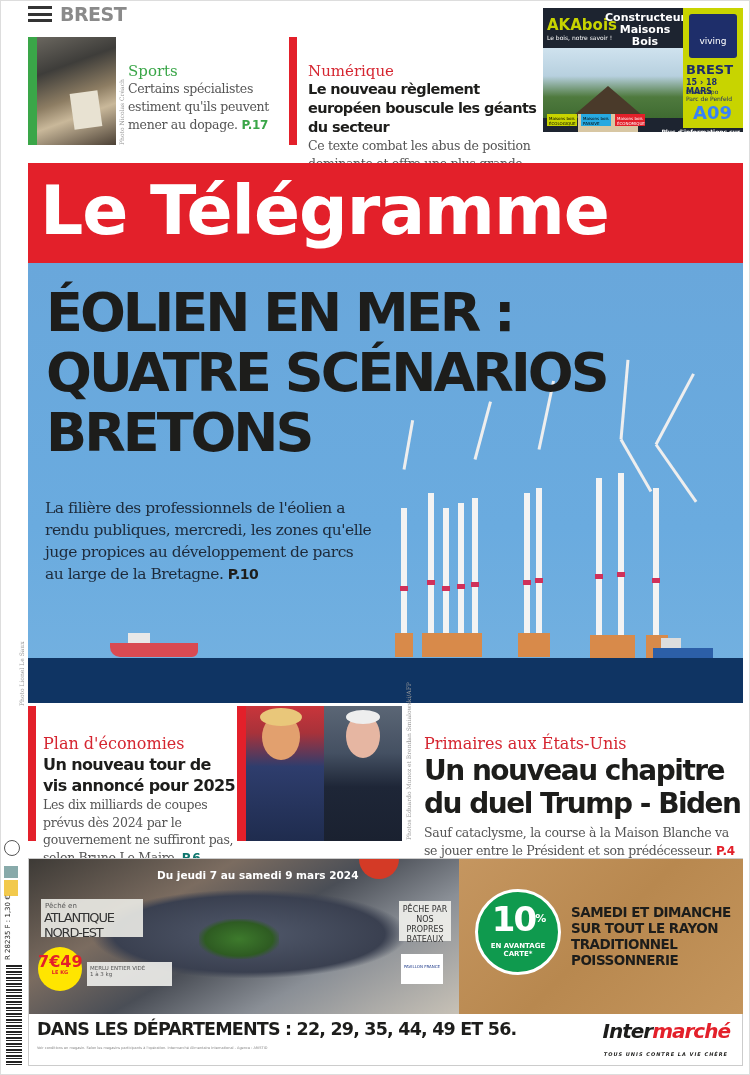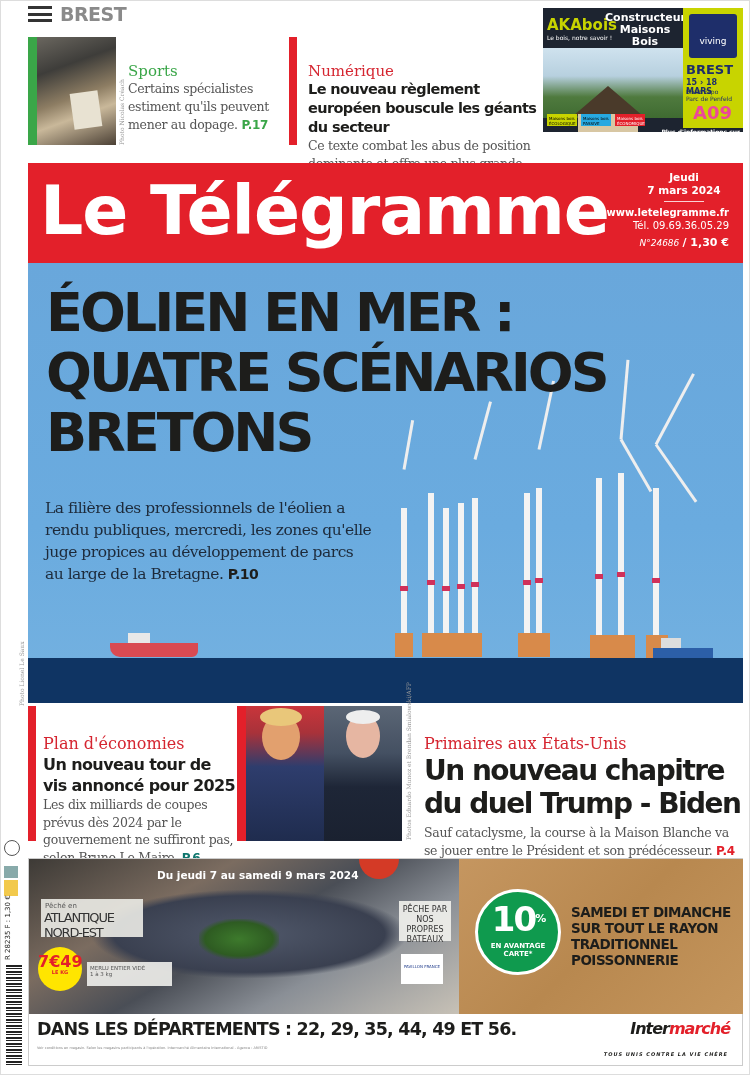--- a/index.html
+++ b/index.html
@@ -31,21 +31,21 @@
   .ad-top .roof { position: absolute; left: 30px; top: 38px; width: 0; height: 0; border-left: 35px solid transparent; border-right: 35px solid transparent; border-bottom: 30px solid #4a3a2a; }
   .ad-top .wall { position: absolute; left: 35px; top: 66px; width: 60px; height: 30px; background: #d8c7a3; }
   .ad-top .logo { position: absolute; left: 4px; top: 8px; font-family: "DejaVu Sans", sans-serif; font-weight: bold; font-size: 15px; color: #c8d400; }
   .ad-top .logo small { display:block; font-size:6px; color:#fff; font-weight:normal; }
   .ad-top .ctitle { position: absolute; left: 62px; top: 4px; width: 80px; text-align: center; font-family: "DejaVu Sans", sans-serif; font-weight: bold; font-size: 11px; line-height: 12px; color: #fff; }
   .ad-top .yellow { position: absolute; left: 140px; top: 0; width: 60px; height: 120px; background: #c8d400; }
   .ad-top .viving { position: absolute; left: 146px; top: 6px; width: 48px; height: 44px; background: #1e2e6a; border-radius: 3px; color: #fff; font-size: 9px; font-family: "DejaVu Sans", sans-serif; text-align: center; padding-top: 22px; }
   .ad-top .brest { position: absolute; left: 143px; top: 54px; font-family: "DejaVu Sans", sans-serif; font-weight: bold; font-size: 13px; color: #1e2e6a; }
   .ad-top .dates { position: absolute; left: 143px; top: 70px; font-family: "DejaVu Sans", sans-serif; font-weight: bold; font-size: 8px; color: #1e2e6a; }
   .ad-top .place { position: absolute; left: 143px; top: 80px; font-family: "DejaVu Sans", sans-serif; font-size: 6px; color: #1e2e6a; line-height: 7px; }
-  .ad-top .stand { position: absolute; left: 150px; top: 94px; font-family: "DejaVu Sans", sans-serif; font-weight: bold; font-size: 18px; color: #ec4899; }
+  .ad-top .stand { position: absolute; left: 150px; top: 94px; font-family: "DejaVu Sans", sans-serif; font-weight: bold; font-size: 18px; color: #3b82f6; }
   .ad-top .badges { position: absolute; left: 4px; top: 106px; display: flex; gap: 4px; }
   .ad-top .badges span { font-size: 4px; color: #000; padding: 2px; width: 30px; height: 12px; font-family: "DejaVu Sans", sans-serif; }
   .ad-top .info { position: absolute; left: 105px; top: 120px; width: 95px; font-family: "DejaVu Sans", sans-serif; font-weight: bold; font-size: 6px; color: #fff; text-align: right; line-height: 8px; padding-right: 3px; }
 
   
   .masthead { position: absolute; left: 28px; top: 163px; width: 715px; height: 100px; background: #e3202a; }
   .masthead .logo { position: absolute; left: 12px; top: 4px; font-family: "DejaVu Sans", sans-serif; font-weight: bold; font-size: 68px; color: #fff; letter-spacing: -1px; line-height: 88px; text-align: center; }
   .masthead .meta { position: absolute; right: 14px; top: 8px; width: 130px; text-align: right; color: #fff; font-family: "DejaVu Sans", sans-serif; font-size: 10px; line-height: 13px; }
   .masthead .meta .day { font-weight: bold; font-size: 10.5px; display:block; text-align:center; margin-left: 40px; }
   .masthead .meta .date { font-weight: bold; font-size: 10.5px; display:block; text-align:center; margin-left: 40px; }
@@ -104,21 +104,21 @@
   .bateaux { position: absolute; left: 370px; top: 42px; width: 52px; height: 40px; background: rgba(240,240,236,.92); font-family: "DejaVu Sans", sans-serif; font-size: 8px; text-align: center; line-height: 10px; padding-top: 4px; color: #333; }
   .pavillon { position: absolute; left: 372px; top: 95px; width: 42px; height: 30px; background: #fff; font-family: "DejaVu Sans", sans-serif; font-size: 4px; text-align: center; color: #1e3a8a; padding-top: 10px; }
   .kraft { position: absolute; left: 430px; top: 0; width: 284px; height: 155px; background: linear-gradient(135deg,#c59660 0%,#b8884f 50%,#c4955c 100%); }
   .green-circle { position: absolute; left: 16px; top: 30px; width: 86px; height: 86px; border-radius: 50%; background: #0f9a4e; border: 3px solid #fff; color: #fff; text-align: center; font-family: "DejaVu Sans", sans-serif; font-weight: bold; }
   .green-circle .pct { font-size: 34px; line-height: 46px; letter-spacing: -2px; display:block; margin-top: 4px; }
   .green-circle .pct sup { font-size: 11px; vertical-align: top; }
   .green-circle .avc { font-size: 7px; line-height: 8px; display:block; }
   .kraft .promo { position: absolute; left: 112px; top: 45px; font-family: "DejaVu Sans", sans-serif; font-weight: bold; font-size: 13.5px; line-height: 16px; color: #1d1d1b; letter-spacing: -0.5px; }
   .dept { position: absolute; left: 8px; top: 160px; font-family: "DejaVu Sans", sans-serif; font-weight: bold; font-size: 17.5px; letter-spacing: -0.8px; color: #1d1d1b; }
   .fine { position: absolute; left: 8px; top: 187px; width: 360px; font-size: 3.5px; color: #888; font-family: "DejaVu Sans", sans-serif; line-height: 5px; }
-  .im-logo { position: absolute; right: 12px; top: 160px; font-family: "DejaVu Sans", sans-serif; font-weight: bold; font-style: italic; font-size: 16px; color: #1d1d1b; letter-spacing: -1px; }
+  .im-logo { position: absolute; right: 12px; top: 160px; font-family: "DejaVu Sans", sans-serif; font-weight: bold; font-style: italic; font-size: 20px; color: #1d1d1b; letter-spacing: -1px; }
   .im-logo span { color: #e3202a; }
   .im-tag { position: absolute; right: 14px; top: 192px; font-family: "DejaVu Sans", sans-serif; font-weight: bold; font-style: italic; font-size: 5px; letter-spacing: 1px; color: #1d1d1b; }
 </style>
 </head>
 <body>
 
 <div class="frame"></div>
 
 <div class="topbar">
   <div class="hamburger">
@@ -162,28 +162,20 @@
   <div class="badges">
     <span style="background:#c8d400;">Maisons bois ÉCOLOGIQUE</span>
     <span style="background:#27a9e1;">Maisons bois PASSIVE</span>
     <span style="background:#e3202a;color:#fff;">Maisons bois ÉCONOMIQUE</span>
   </div>
   <div class="info"><span>Plus d'informations sur</span><br><span>www.maisons-akabois.com</span></div>
 </div>
 
 <div class="masthead">
   <div class="logo">Le Télégramme</div>
-  <div class="meta">
-    <span class="day">Jeudi</span>
-    <span class="date">7 mars 2024</span>
-    <span class="rule"></span>
-    <span class="site">www.letelegramme.fr</span>
-    <span>Tél. 09.69.36.05.29</span>
-    <span class="price"><i>N°24686</i> <b>/ 1,30 €</b></span>
-  </div>
 </div>
 
 <div class="hero">
 
   <div class="turbine" style="left:373px; top:245px; height:130px;"></div>
   <div class="turbine" style="left:400px; top:230px; height:145px;"></div>
   <div class="turbine" style="left:415px; top:245px; height:130px;"></div>
   <div class="turbine" style="left:430px; top:240px; height:135px;"></div>
   <div class="turbine" style="left:444px; top:235px; height:140px;"></div>
   <div class="turbine" style="left:496px; top:230px; height:145px;"></div>

